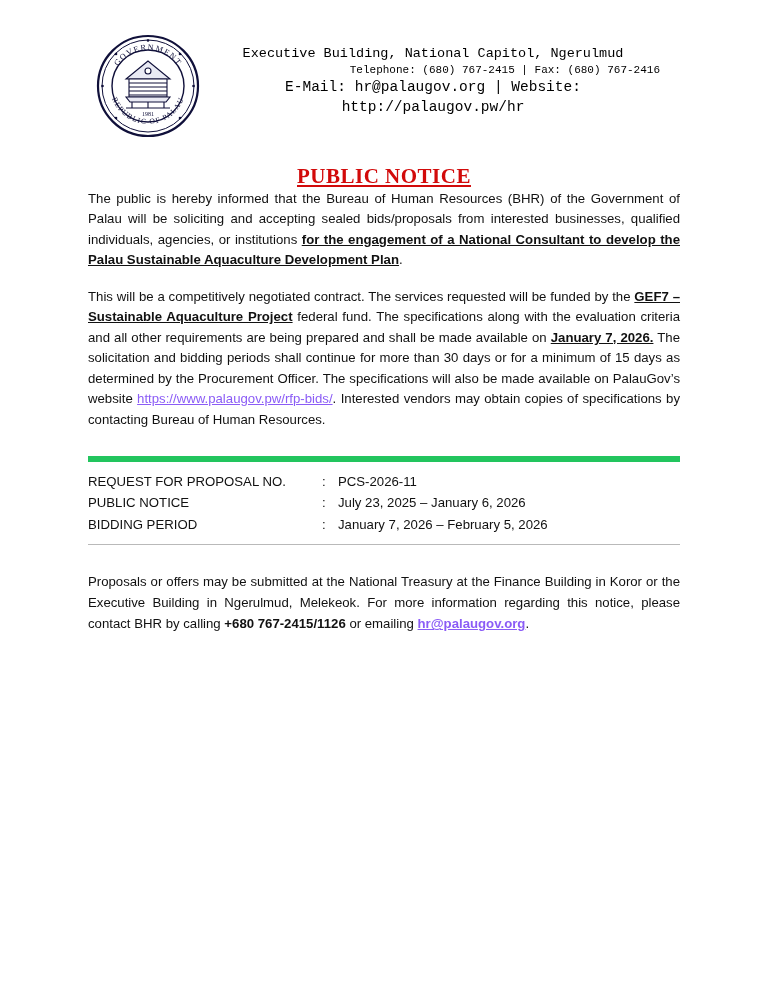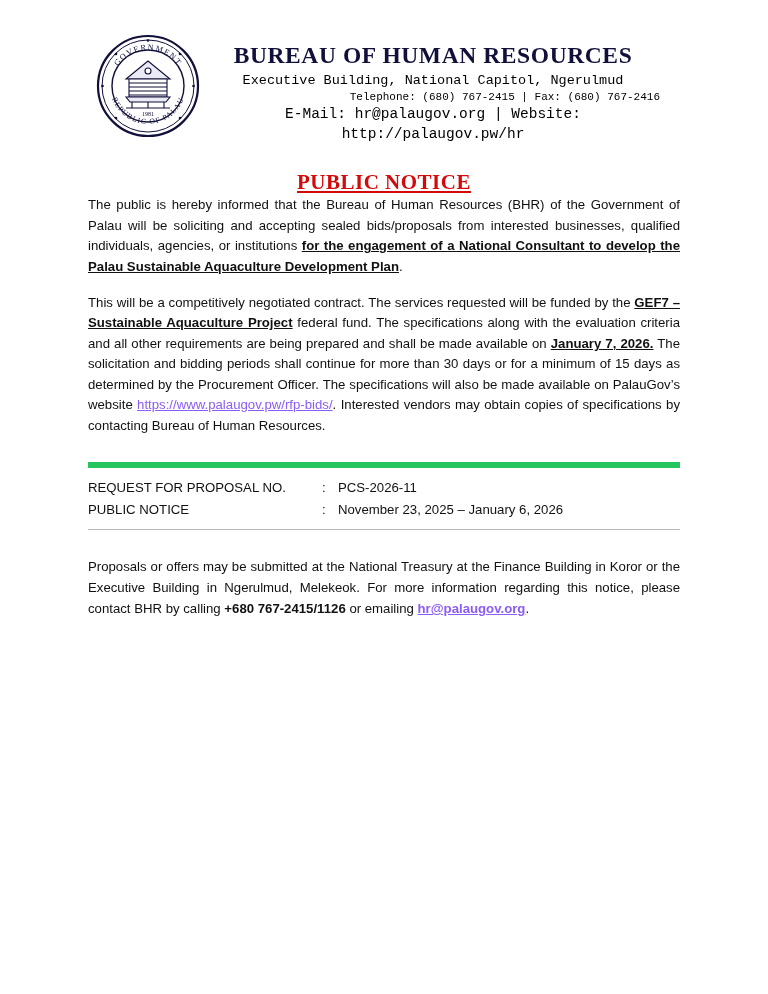--- a/index.html
+++ b/index.html
@@ -167,21 +167,20 @@
           <path d="M30 63 L74 63 L70 68 L34 68 Z" fill="#e9eaf4"></path>
           <path d="M36 68 L36 74 M52 68 L52 74 M68 68 L68 74"></path>
           <path d="M30 74 L74 74"></path>
           <circle cx="52" cy="37" r="3" fill="#ffffff"></circle>
         </g>
         <text x="52" y="82" font-family="Liberation Serif, serif" font-size="6" fill="#10103a" text-anchor="middle">1981</text>
       </svg>
     </div>
 
     <div class="lh-text">
-      <div class="org-name">BUREAU OF HUMAN RESOURCES</div>
       <div class="lh-line l1">Executive Building, National Capitol, Ngerulmud</div>
       <div class="lh-line l3">Telephone: (680) 767-2415 | Fax: (680) 767-2416</div>
       <div class="lh-line l4">E-Mail: hr@palaugov.org | Website: http://palaugov.pw/hr</div>
     </div>
   </div>
 
   <div class="notice-title">PUBLIC NOTICE</div>
 
   <div class="body">
 
@@ -194,21 +193,26 @@
     <table class="details">
       <tbody>
         <tr>
           <td class="lbl">REQUEST FOR PROPOSAL NO.</td>
           <td class="colon">:</td>
           <td class="val">PCS-2026-11</td>
         </tr>
         <tr>
           <td class="lbl">PUBLIC NOTICE</td>
           <td class="colon">:</td>
-          <td class="val">November 23, 2025 – January 6, 2026</td>
+          <td class="val">July 23, 2025 – January 6, 2026</td>
+        </tr>
+        <tr>
+          <td class="lbl">BIDDING PERIOD</td>
+          <td class="colon">:</td>
+          <td class="val">January 7, 2026 – February 5, 2026</td>
         </tr>
       </tbody>
     </table>
   </div>
 
   <div class="closing"><span>Proposals or offers may be submitted at the National Treasury at the Finance Building in Koror or the Executive Building in Ngerulmud, Melekeok.  For more information regarding this notice, please contact BHR by calling </span><span class="b">+680 767-2415/1126</span><span> or emailing </span><a class="link b" href="#">hr@palaugov.org</a><span>.</span></div>
 
 </div>
 
 </body></html>

